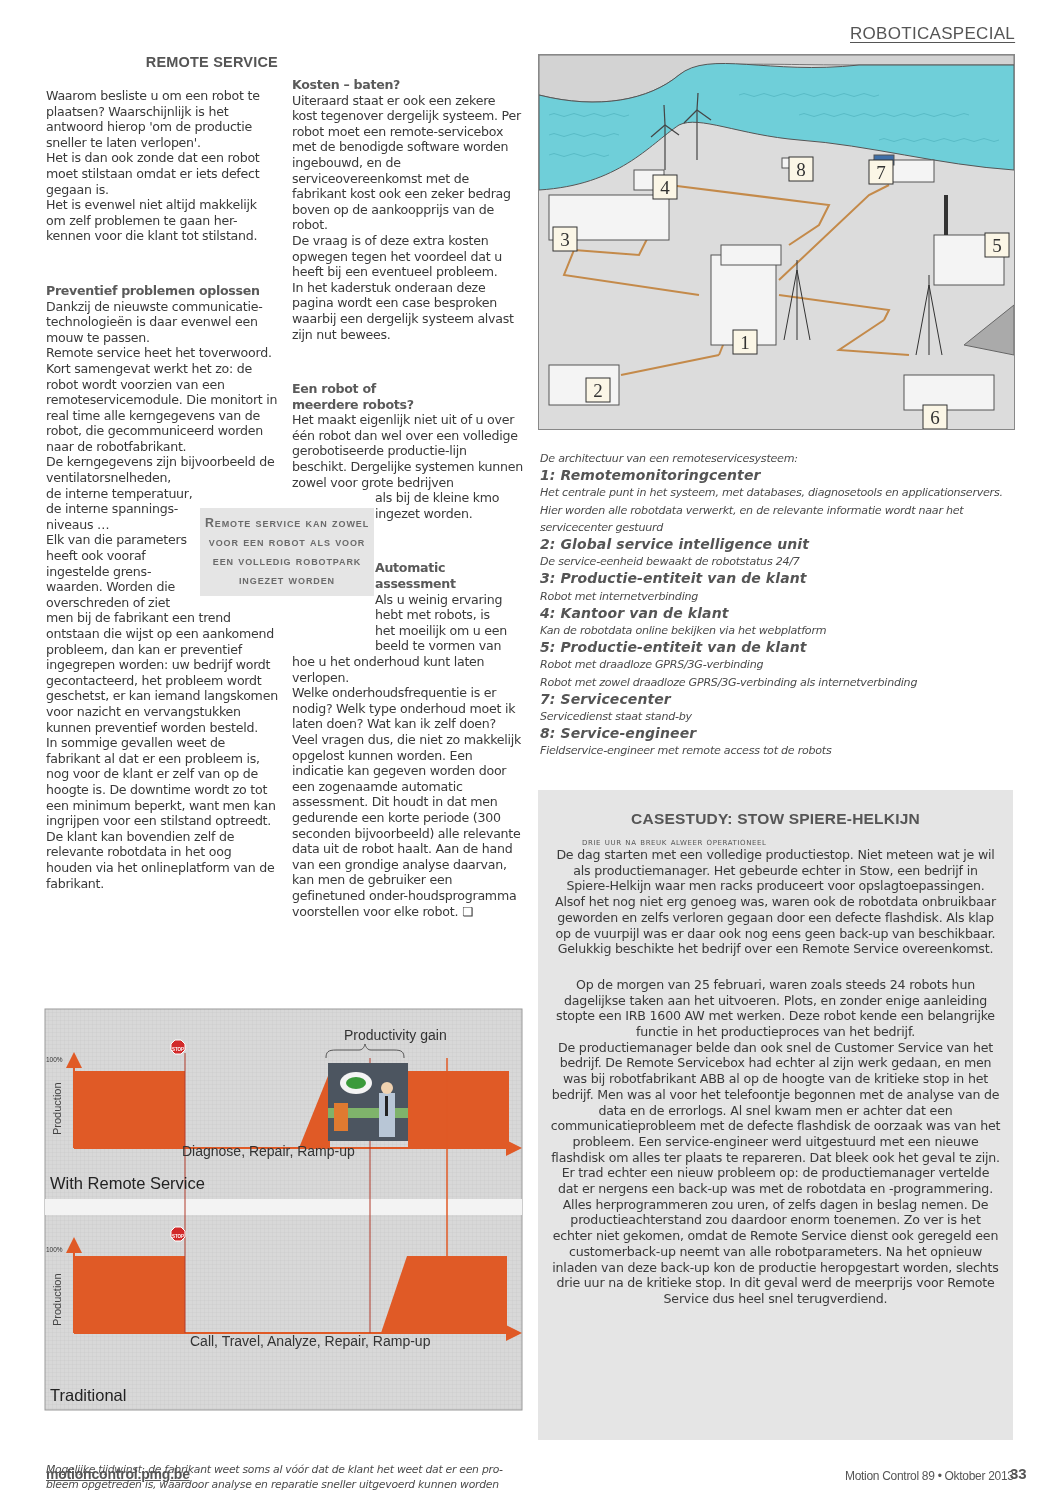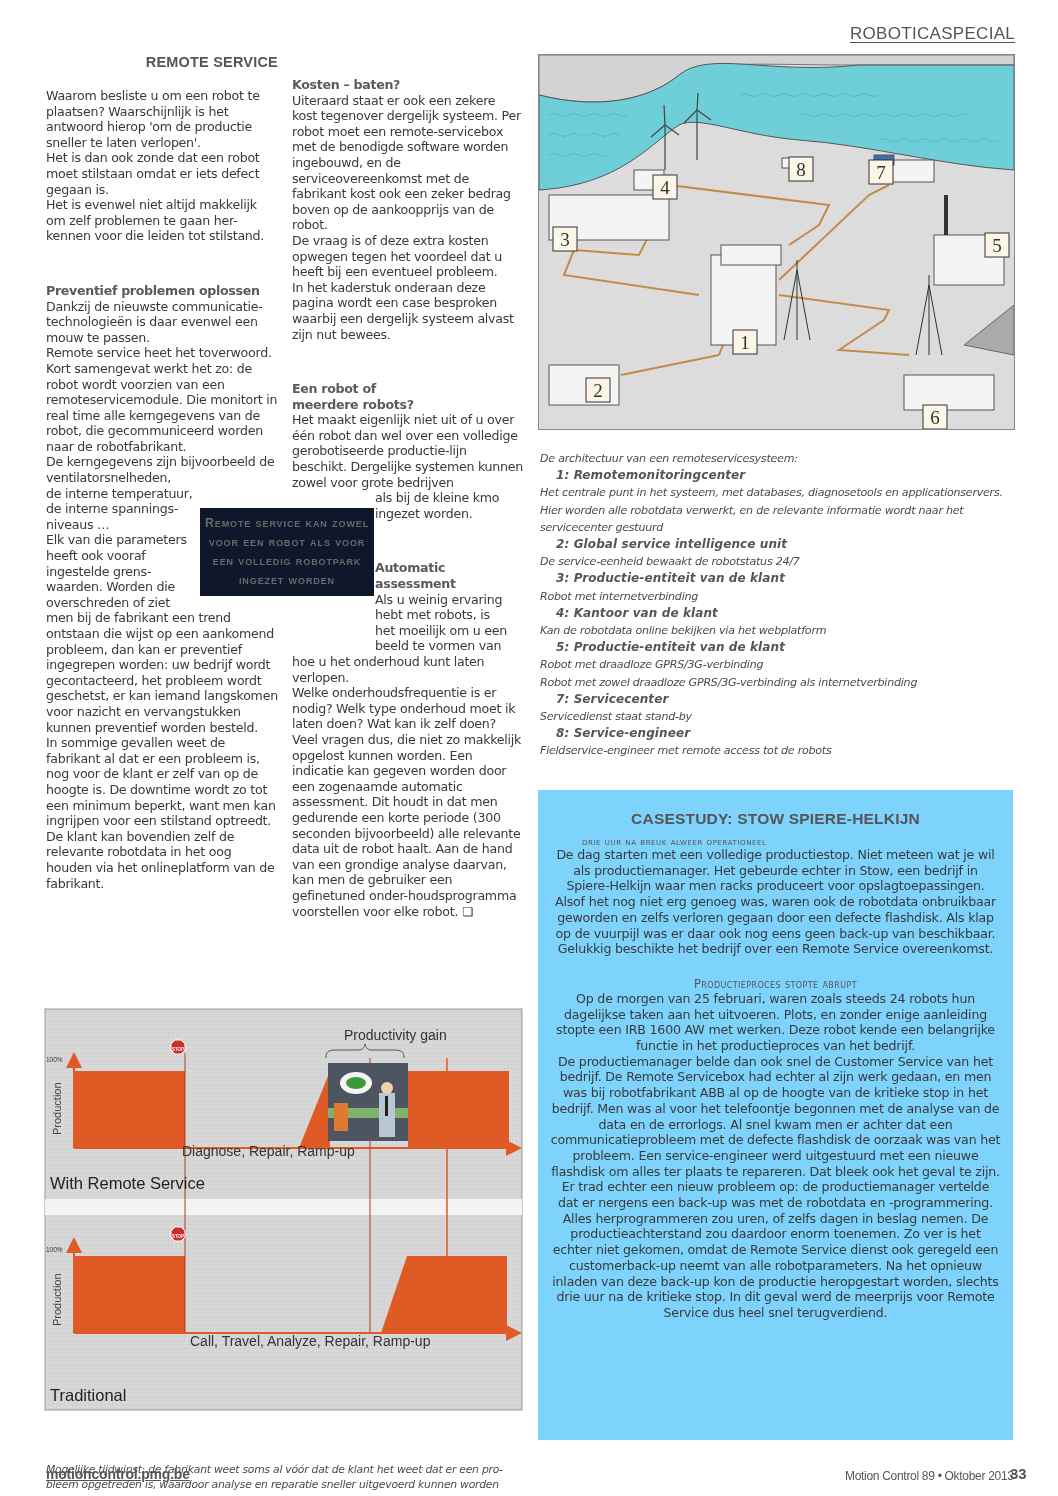--- a/index.html
+++ b/index.html
@@ -3,24 +3,24 @@
 <meta charset="utf-8">
 <style>
   html,body{margin:0;padding:0;}
   body{width:1058px;height:1496px;position:relative;background:#ffffff;font-family:"DejaVu Sans",sans-serif;color:#3c3c3c;overflow:hidden;}
   .abs{position:absolute;}
   .col p{margin:0;}
   .body-text{font-size:12.6px;line-height:15.6px;letter-spacing:-0.25px;color:#3a3a3a;}
   .section-title{font-family:"Liberation Sans",sans-serif;font-weight:bold;font-size:14.5px;color:#555;letter-spacing:0.2px;text-align:right;}
   .subhead{font-weight:bold;font-size:12.6px;line-height:15.6px;color:#5a5a5a;letter-spacing:-0.3px;margin-top:23px;}
   .header-tag{font-family:"Liberation Sans",sans-serif;font-size:17px;color:#555;text-decoration:underline;text-underline-offset:3px;letter-spacing:0.3px;}
-  .pullquote{background:#0f172a;color:#6a6a6a;font-family:"Liberation Sans",sans-serif;font-weight:bold;font-size:12.4px;line-height:19px;text-align:center;letter-spacing:0.9px;font-variant:small-caps;}
+  .pullquote{background:#e5e5e5;color:#6a6a6a;font-family:"Liberation Sans",sans-serif;font-weight:bold;font-size:12.4px;line-height:19px;text-align:center;letter-spacing:0.9px;font-variant:small-caps;}
   .cap{font-style:italic;font-size:11.1px;line-height:17.2px;letter-spacing:-0.25px;color:#4a4a4a;}
-  .cap .item-title{font-style:italic;font-weight:bold;font-size:12px;color:#555;letter-spacing:0.1px;margin-left:16px;}
-  .case{background:#7dd3fc;}
+  .cap .item-title{font-style:italic;font-weight:bold;font-size:14px;color:#555;letter-spacing:0.1px;}
+  .case{background:#e5e5e5;}
   .case-title{font-family:"Liberation Sans",sans-serif;font-weight:bold;font-size:15.5px;color:#555;text-align:center;letter-spacing:0.2px;}
   .case-sub{font-size:9.6px;text-align:left;letter-spacing:0.6px;color:#555;font-variant:small-caps;text-transform:lowercase;padding-left:44px;}
   .case-sub2{font-size:11.4px;text-align:center;letter-spacing:0.4px;color:#555;font-variant:small-caps;}
   .case-body{font-size:12.6px;line-height:15.7px;letter-spacing:-0.2px;text-align:center;color:#3a3a3a;}
   .footer-left{font-family:"Liberation Sans",sans-serif;font-size:14px;color:#555;text-decoration:underline;font-weight:bold;letter-spacing:-0.2px;}
   .footer-right{font-family:"Liberation Sans",sans-serif;font-size:12px;color:#555;letter-spacing:-0.3px;}
   .pagenum{font-family:"Liberation Sans",sans-serif;font-size:15px;font-weight:bold;color:#555;}
   .num-label{fill:#fbf6e6;stroke:#333;stroke-width:1;}
   .num-text{font-family:"Liberation Serif",serif;font-size:19px;fill:#333;}
 </style>
@@ -28,21 +28,21 @@
 <body>
 
 <div class="abs header-tag" style="left:850px;top:24px;">ROBOTICASPECIAL</div>
 
 <div class="abs col" style="left:46px;top:54px;width:232px;">
   <div class="section-title">REMOTE SERVICE</div>
   <div style="height:18px"></div>
   <div class="body-text">
     <p>Waarom besliste u om een robot te plaatsen? Waarschijnlijk is het antwoord hierop 'om de productie sneller te laten verlopen'.</p>
     <p>Het is dan ook zonde dat een robot moet stilstaan omdat er iets defect gegaan is.</p>
-    <p>Het is evenwel niet altijd makkelijk om zelf problemen te gaan her-kennen voor die leiden tot stilstand.</p>
+    <p>Het is evenwel niet altijd makkelijk om zelf problemen te gaan her-kennen voor die klant tot stilstand.</p>
   </div>
   <div style="height:16px"></div>
   <div class="subhead">Preventief problemen oplossen</div>
   <div class="body-text">
     <p>Dankzij de nieuwste communicatie-technologieën is daar evenwel een mouw te passen.</p>
     <p>Remote service heet het toverwoord. Kort samengevat werkt het zo: de robot wordt voorzien van een remoteservicemodule. Die monitort in real time alle kerngegevens van de robot, die gecommuniceerd worden naar de robotfabrikant.</p>
     <p>De kerngegevens zijn bijvoorbeeld de ventilatorsnelheden,</p>
     <p>de interne temperatuur,</p>
     <p>de interne spannings-</p>
     <p>niveaus …</p>
@@ -180,21 +180,20 @@
     </div>
 </div>
 
 <div class="abs case" style="left:538px;top:790px;width:475px;height:650px;">
   <div style="height:20px"></div>
   <div class="case-title">CASESTUDY: STOW SPIERE-HELKIJN</div>
   <div style="height:8px"></div>
   <div class="case-sub">Drie uur na breuk alweer operationeel</div>
   <div class="case-body" style="padding:0 12px;">De dag starten met een volledige productiestop. Niet meteen wat je wil als productiemanager. Het gebeurde echter in Stow, een bedrijf in Spiere-Helkijn waar men racks produceert voor opslagtoepassingen. Alsof het nog niet erg genoeg was, waren ook de robotdata onbruikbaar geworden en zelfs verloren gegaan door een defecte flashdisk. Als klap op de vuurpijl was er daar ook nog eens geen back-up van beschikbaar. Gelukkig beschikte het bedrijf over een Remote Service overeenkomst.</div>
   <div style="height:20px"></div>
-  <div class="case-sub2">Productieproces stopte abrupt</div>
   <div class="case-body" style="padding:0 12px;">Op de morgen van 25 februari, waren zoals steeds 24 robots hun dagelijkse taken aan het uitvoeren. Plots, en zonder enige aanleiding stopte een IRB 1600 AW met werken. Deze robot kende een belangrijke functie in het productieproces van het bedrijf.</div>
   <div class="case-body" style="padding:0 12px;">De productiemanager belde dan ook snel de Customer Service van het bedrijf. De Remote Servicebox had echter al zijn werk gedaan, en men was bij robotfabrikant ABB al op de hoogte van de kritieke stop in het bedrijf. Men was al voor het telefoontje begonnen met de analyse van de data en de errorlogs. Al snel kwam men er achter dat een communicatieprobleem met de defecte flashdisk de oorzaak was van het probleem. Een service-engineer werd uitgestuurd met een nieuwe flashdisk om alles ter plaats te repareren. Dat bleek ook het geval te zijn. Er trad echter een nieuw probleem op: de productiemanager vertelde dat er nergens een back-up was met de robotdata en -programmering. Alles herprogrammeren zou uren, of zelfs dagen in beslag nemen. De productieachterstand zou daardoor enorm toenemen. Zo ver is het echter niet gekomen, omdat de Remote Service dienst ook geregeld een customerback-up neemt van alle robotparameters. Na het opnieuw inladen van deze back-up kon de productie heropgestart worden, slechts drie uur na de kritieke stop. In dit geval werd de meerprijs voor Remote Service dus heel snel terugverdiend.</div>
 </div>
 
 <div class="abs" style="left:44px;top:1008px;width:479px;height:450px;">
   <svg id="timeline-svg" width="479" height="450" viewBox="0 0 479 450">
     <defs>
       <pattern id="grid" width="4" height="4" patternUnits="userSpaceOnUse">
         <rect width="4" height="4" fill="#d8d8d8"></rect>
         <path d="M4,0 L0,0 0,4" fill="none" stroke="#c4c4c4" stroke-width="0.6"></path>

